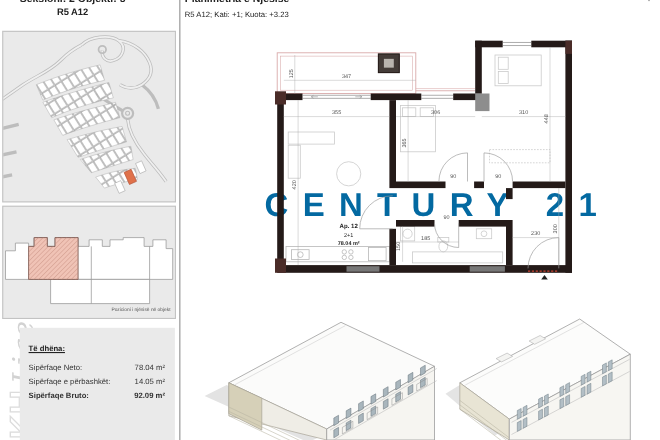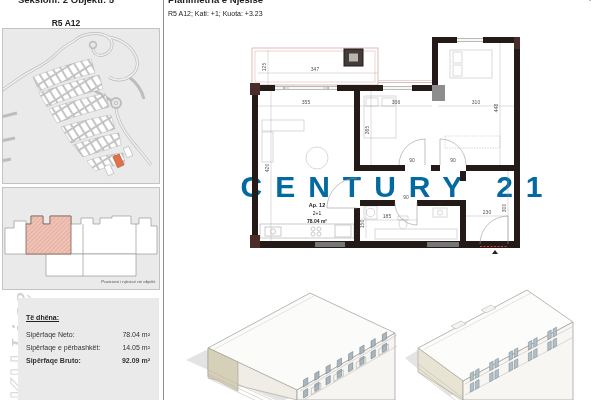--- a/index.html
+++ b/index.html
@@ -3,21 +3,21 @@
 <meta charset="utf-8">
 <style>
   html,body{margin:0;padding:0;}
   body{width:600px;height:400px;position:relative;overflow:hidden;background:#fff;
        font-family:"Liberation Sans",sans-serif;color:#222;}
   .abs{position:absolute;}
   
   #sidebar-rule{left:163px;top:0;width:1px;height:400px;background:#8f8f8f;}
   #sb-header{left:0;top:-6px;width:132px;text-align:center;}
   #sb-header .l1{font-weight:bold;font-size:9.5px;white-space:nowrap;}
-  #sb-header .l2{font-weight:bold;font-size:8.5px;margin-top:13px;}
+  #sb-header .l2{font-weight:bold;font-size:8.5px;margin-top:1px;}
   .sb-box{background:#eaeaea;border:0.5px solid #c3c3c3;}
   #map-box{left:2px;top:28px;width:156px;height:154px;}
   #elev-box{left:2px;top:187px;width:156px;height:101px;}
   #data-panel{left:18px;top:298px;width:141px;height:102px;background:#eaeaea;}
   #data-panel .ttl{font-size:7px;font-weight:bold;text-decoration:underline;
                    padding:16px 0 0 8px;}
   .drow{display:flex;justify-content:space-between;font-size:7px;
         padding:0 9px 0 8px;margin-top:6px;color:#333;}
   .drow .v{text-align:right;}
   .drow.bold .v,.drow.bold .lb{font-weight:bold;}

